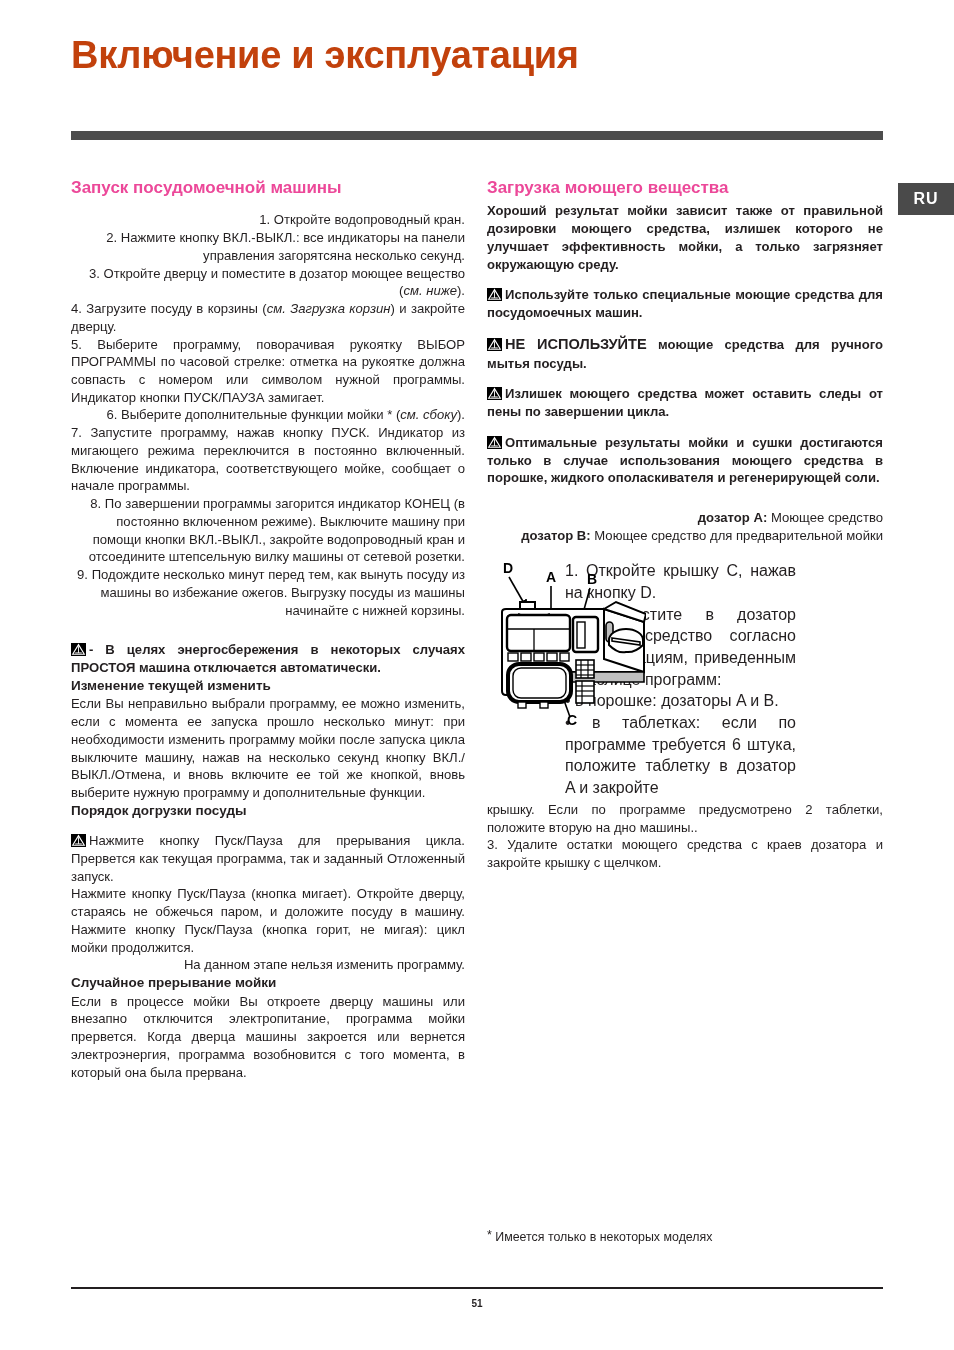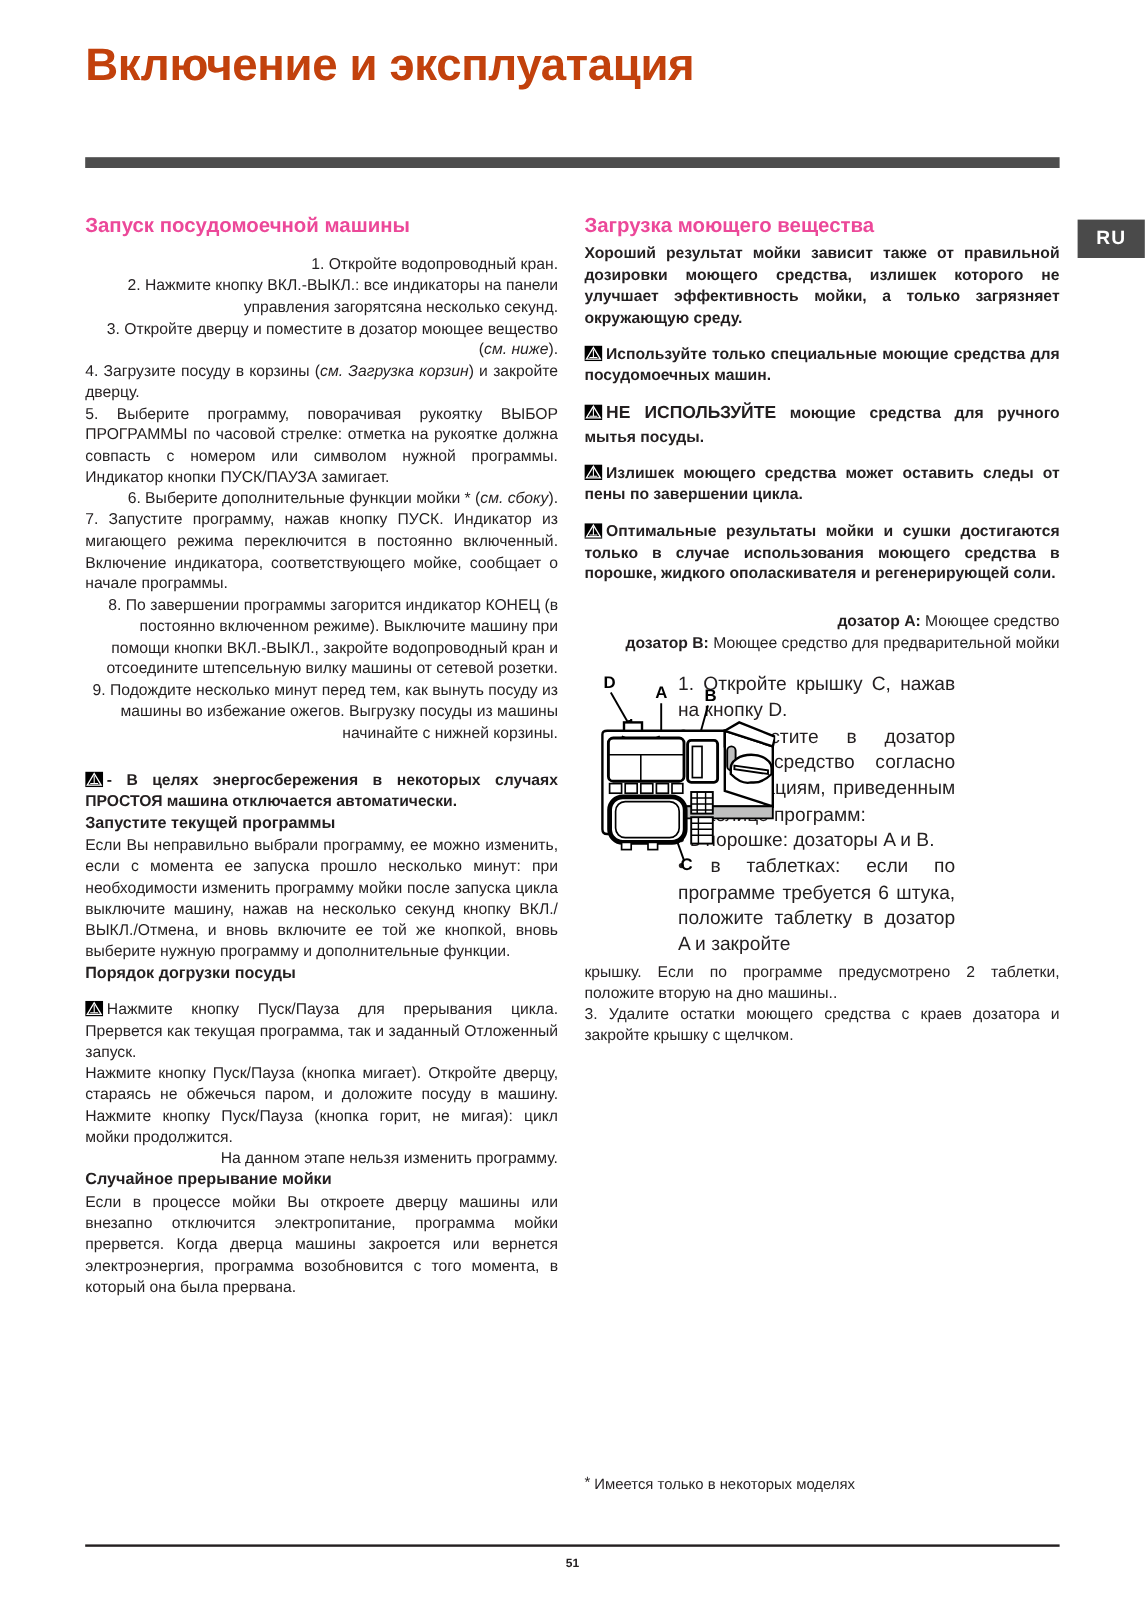--- a/index.html
+++ b/index.html
@@ -199,21 +199,21 @@
 
     <p class="body nojust">9. Подождите несколько минут перед тем, как вынуть посуду из машины во избежание ожегов. Выгрузку посуды из машины начинайте с нижней корзины.</p>
 
     <p class="body bold gap-top-lg"><span class="warn-icon"><svg width="15" height="13" viewBox="0 0 15 13">
             <rect x="0" y="0" width="15" height="13" fill="#000000"></rect>
             <path d="M7.5 1.6 L13.3 11.3 L1.7 11.3 Z" fill="none" stroke="#ffffff" stroke-width="1.1"></path>
             <path d="M7.5 3.2 L7.5 9.9" stroke="#ffffff" stroke-width="0.9"></path>
             <path d="M4.2 9.9 L10.8 9.9" stroke="#ffffff" stroke-width="0.9"></path>
           </svg></span><span>- В целях энергосбережения в некоторых случаях ПРОСТОЯ машина отключается автоматически.</span></p>
 
-    <h3 class="sub-head gap-top-lg">Запустите текущей программы</h3>
+    <h3 class="sub-head gap-top-lg">Изменение текущей изменить</h3>
     <p class="body">Если Вы неправильно выбрали программу, ее можно изменить, если с момента ее запуска прошло несколько минут: при необходимости изменить программу мойки после запуска цикла выключите машину, нажав на несколько секунд кнопку ВКЛ./ВЫКЛ./Отмена, и вновь включите ее той же кнопкой, вновь выберите нужную программу и дополнительные функции.</p>
 
     <h3 class="sub-head gap-top-lg">Порядок догрузки посуды</h3>
     <p class="body gap-top"><span class="warn-icon"><svg width="15" height="13" viewBox="0 0 15 13">
             <rect x="0" y="0" width="15" height="13" fill="#000000"></rect>
             <path d="M7.5 1.6 L13.3 11.3 L1.7 11.3 Z" fill="none" stroke="#ffffff" stroke-width="1.1"></path>
             <path d="M7.5 3.2 L7.5 9.9" stroke="#ffffff" stroke-width="0.9"></path>
             <path d="M4.2 9.9 L10.8 9.9" stroke="#ffffff" stroke-width="0.9"></path>
           </svg></span><span>Нажмите кнопку Пуск/Пауза для прерывания цикла. Прервется как текущая программа, так и заданный Отложенный запуск.</span></p>
 

